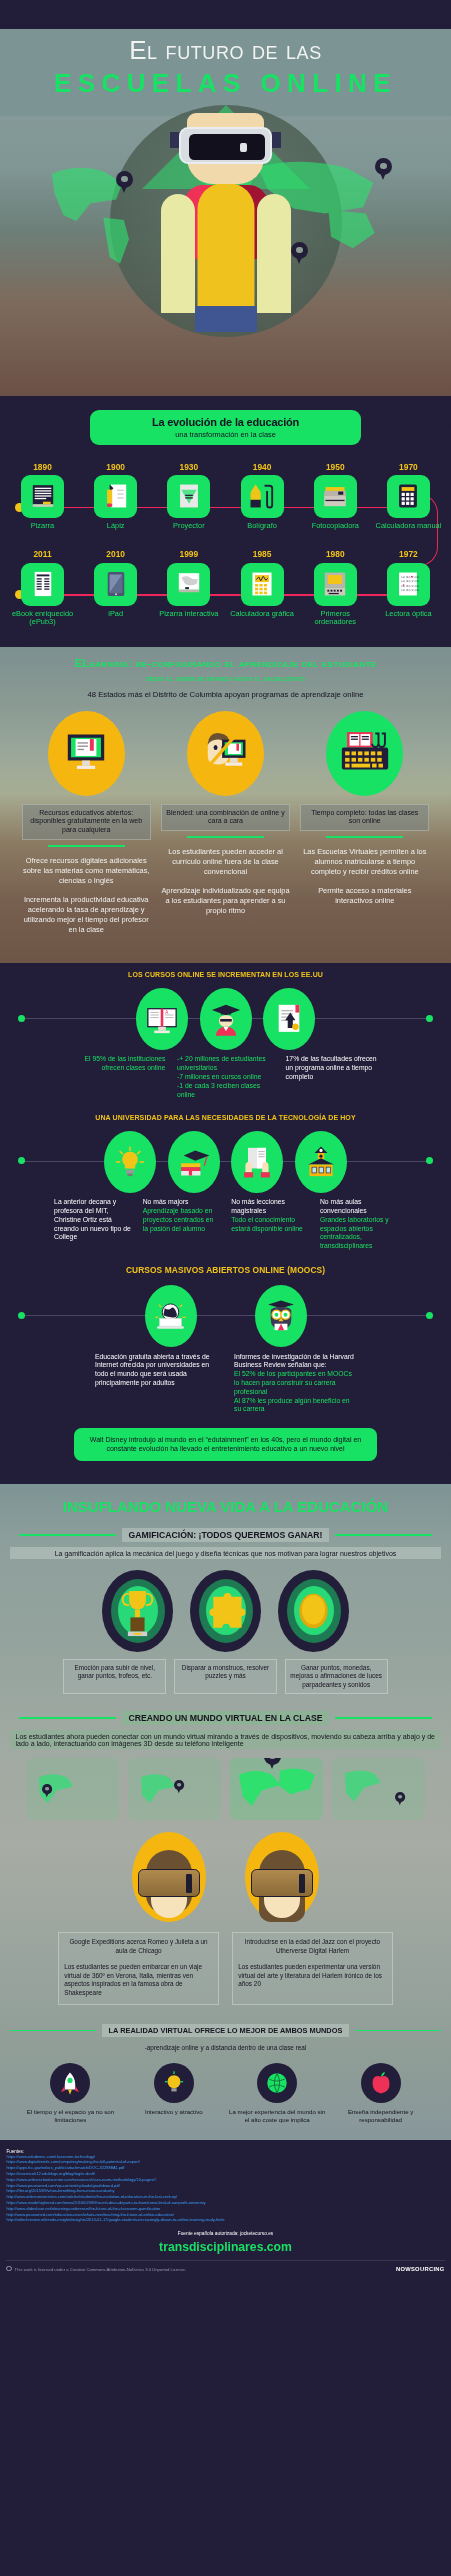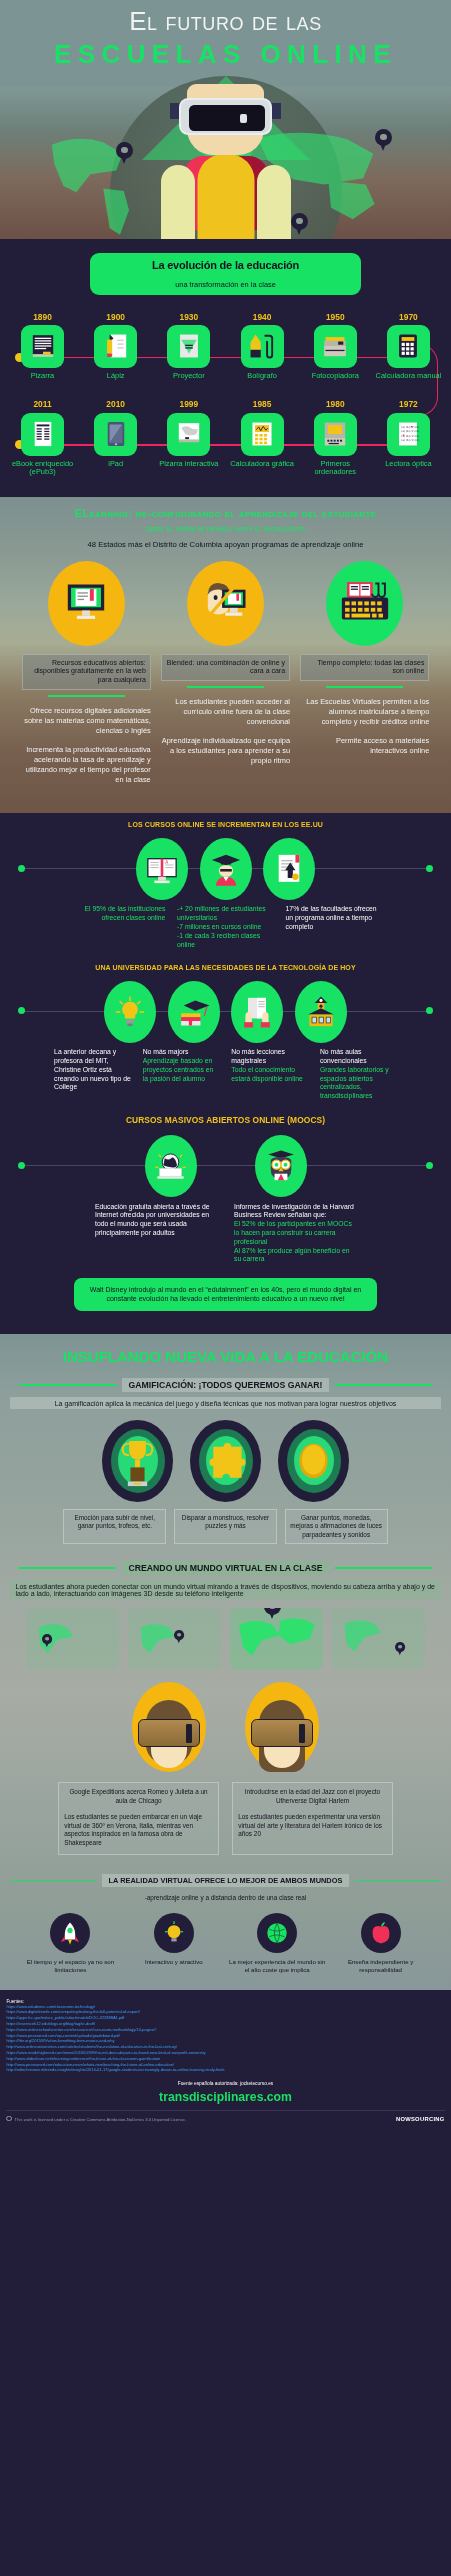--- a/index.html
+++ b/index.html
@@ -4,22 +4,22 @@
 <style>
   * { box-sizing: border-box; margin:0; padding:0; }
   body {
     width:451px; background:#221d38;
     font-family:"Liberation Sans", sans-serif;
     color:#fff; overflow-x:hidden;
   }
   .page { width:451px; position:relative; }
 
   
-  .hero { position:relative; height:239px; overflow:hidden;
-    background:linear-gradient(180deg,#8ea1a1 0%,#7f9694 38%,#6d7f78 55%,#7d6a5c 75%,#6b5046 100%); }
+  .hero { position:relative; height:367px; overflow:hidden;
+    background:linear-gradient(180deg,#8ea1a1 0%,#7f9694 38%,#6d7f78 55%,#7d6a5c 75%,#6b5046 100%);margin-top:29px; }
   .hero-top { position:absolute; inset:0 0 auto 0; height:87px;
     background:#7b9494; opacity:.95; }
   .hero-title { position:relative; z-index:5; text-align:center; padding-top:6.4px; }
   .hero-title .l1 { font-family:"Liberation Sans Narrow","Liberation Sans",sans-serif;
     font-size:26px; letter-spacing:0.6px; color:#f2f4f2; font-weight:400;
     font-variant:small-caps; text-transform:none; }
   .hero-title .l2 { font-size:26px; font-weight:700; letter-spacing:6.4px;
     color:#18e263; margin-top:1.3px; }
   .globe { position:absolute; left:50%; top:76px; transform:translateX(-50%);
     width:232px; height:232px; border-radius:50%;
@@ -54,21 +54,21 @@
     background:#221d38; }
   .pin i:after{content:"";position:absolute;left:5.2px;top:4.5px;width:6.4px;height:6.4px;border-radius:50%;background:#8a9c94;}
   .pin b { position:absolute; left:3.9px; top:11.6px; width:0;height:0;
     border-left:4.5px solid transparent;border-right:4.5px solid transparent;border-top:10.3px solid #221d38;}
 
   
   .dark { background:#221d38; padding:14px 0 6.4px;border-radius:31px; }
   .pill { width:271px; margin:0 auto; background:#18e263; border-radius:9px;
     color:#141225; text-align:center; padding:5.8px 9px; }
   .pill .t { font-size:11px; font-weight:700; letter-spacing:-0.2px; }
-  .pill .s { font-size:7.4px; margin-top:9px; }
+  .pill .s { font-size:7.4px; margin-top:2px; }
 
   
   .tl { margin-top:17px; padding:0 9px; }
   .tl-row { display:flex; align-items:flex-start; justify-content:space-between;
      position:relative; }
   .tl-line { position:absolute; left:11.6px; right:11.6px; top:45px; height:1.3px; background:#f0255e; }
   .tl-dot { position:absolute; left:6.4px; top:41px; width:9px; height:9px; border-radius:50%;
     background:#f3c418; }
   .tl-item { width:67px; text-align:center; position:relative; z-index:3; }
   .tl-year { color:#f3c418; font-weight:700; font-size:8.4px; margin-bottom:3.2px; }
@@ -81,21 +81,21 @@
 
   
   .band { position:relative; overflow:hidden; padding:10.3px 0 13px;
     background:linear-gradient(180deg,#7d9090 0%,#8a9a93 18%,#9aa89a 34%,#a7ad93 46%,#8b7b63 62%,#77604f 80%,#6e5647 100%); }
   .band-h1 { text-align:center; color:#18e263; font-size:11px; font-weight:700;
     font-variant:small-caps; letter-spacing:0.3px; }
   .band-h2 { text-align:center; color:#18e263; font-size:7.4px; font-weight:700;
     font-variant:small-caps; margin-top:4.5px; letter-spacing:0.2px;}
   .band-h3 { text-align:center; color:#16121f; font-size:7.7px; margin-top:7.7px; }
   .cols3 { display:flex; justify-content:center; gap:10.3px; margin-top:11.6px; padding:0 14px; }
-  .col3 { width:129px; text-align:right; }
+  .col3 { width:129px; text-align:center; }
   .circ { width:77px; height:85px; margin:0 auto; border-radius:50%;
     display:flex; align-items:center; justify-content:center; }
   .circ.y{ background:#f5b70f; } .circ.g{ background:#18e263; }
   .capt { background:rgba(120,130,130,.55); border:0.6px solid rgba(255,255,255,.25);
     color:#161322; font-size:7px; padding:3.9px 3.9px; margin-top:7.7px; line-height:1.25;}
   .hr-g { width:77px; height:1.9px; background:#18e263; margin:5.2px auto 0; }
   .body-txt { color:#f2f2f2; font-size:7.4px; line-height:1.35; margin-top:9px; }
 
   
   .h-green { text-align:center; color:#18e263; font-size:15.5px; font-weight:700;

